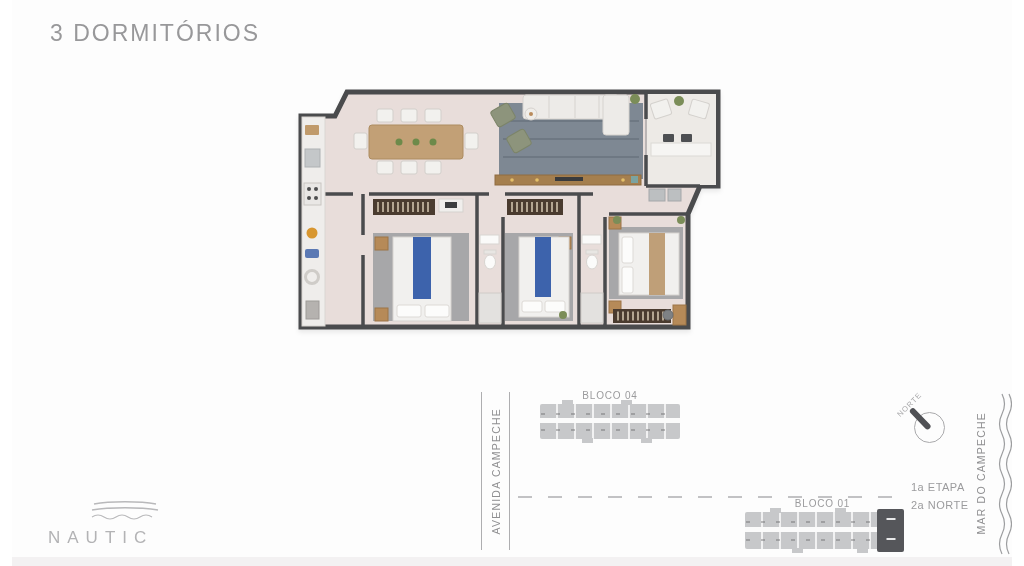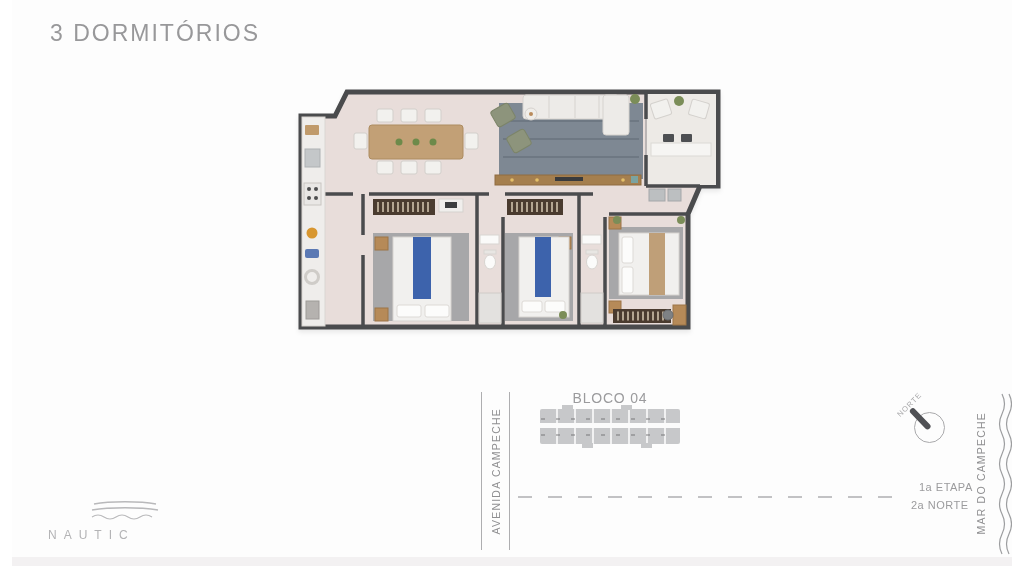--- a/index.html
+++ b/index.html
@@ -30,21 +30,21 @@
     writing-mode:vertical-rl; transform:rotate(180deg);
     font-size:10.5px; color:#8f8f91; letter-spacing:1.2px; white-space:nowrap;
   }
   .sea-label{
     position:absolute; left:958px; top:392px; height:163px; width:22px;
     display:flex; align-items:center; justify-content:center;
   }
   .waves{ position:absolute; left:984px; top:392px; }
   .block{ position:absolute; }
   .block-label{
-    width:100%; text-align:center; font-size:14px; letter-spacing:0.8px;
+    width:100%; text-align:center; font-size:10px; letter-spacing:0.8px;
     color:#9b9b9d; margin-bottom:3px; white-space:nowrap;
   }
   .block-body{
     position:relative; width:100%; border-radius:2px;
     background-color:#c7c8ca;
     background-image:
       repeating-linear-gradient(90deg, rgba(110,110,112,.45) 0 4px, transparent 4px 15px),
       repeating-linear-gradient(90deg, rgba(110,110,112,.45) 0 4px, transparent 4px 15px),
       linear-gradient(#fbfbfb 0 0),
       repeating-linear-gradient(90deg, transparent 0 16px, rgba(255,255,255,.75) 16px 18px);
@@ -62,41 +62,41 @@
   .unit-dark::before,.unit-dark::after{
     content:""; position:absolute; left:50%; transform:translateX(-50%);
     width:9px; height:2px; background:#e8e8e9;
   }
   .unit-dark::before{ top:22%; } .unit-dark::after{ top:68%; }
   .etapa-line{
     position:absolute; left:506px; top:496px; width:386px; height:1.5px;
     background:repeating-linear-gradient(90deg,#c2c2c4 0 14px, transparent 14px 30px);
   }
   .stage{ position:absolute; font-size:11px; color:#9b9b9d; letter-spacing:0.5px; }
-  .stage.s1{ left:899px; top:481px;margin-left:8px; }
+  .stage.s1{ left:899px; top:481px; }
   .stage.s2{ left:899px; top:499px; }
   
   .north{ position:absolute; left:880px; top:388px; width:62px; height:62px; }
   .north .circle{
     position:absolute; left:22px; top:24px; width:31px; height:31px;
     border:1.5px solid #aaaaac; border-radius:50%;
   }
   .north .needle{
     position:absolute; left:21px; top:19px; width:27px; height:6px;
     background:#505155; border-radius:3px;
     transform:rotate(46deg); transform-origin:left top;
   }
   .north .north-label{
     position:absolute; left:2px; top:12px; font-size:7.5px; color:#a9a9ab;
     letter-spacing:1px; transform:rotate(-45deg);
   }
   
   .logo{ position:absolute; left:36px; top:498px; width:130px; }
   .logo .logo-text{
-    display:block; margin-top:2px; font-size:12px; color:#b3b3b5;
+    display:block; margin-top:2px; font-size:17px; color:#b3b3b5;
     letter-spacing:7px; font-weight:400;
   }
   .bottom-band{
     position:absolute; left:0; right:0; bottom:0; height:9px; background:#f3f1f2;
   }
 </style>
 </head>
 <body>
 
 <div class="canvas">
@@ -262,20 +262,30 @@
       </div>
     </div>
 
 
 
     <div class="etapa-line"></div>
     <div class="stage s1">1a ETAPA</div>
     <div class="stage s2">2a NORTE</div>
 
 
+    <div class="block" style="left:733px; top:498px; width:155px;">
+      <div class="block-label">BLOCO 01</div>
+      <div class="block-body" style="height:37px;">
+        <i class="tab t1"></i>
+          <i class="tab t2"></i>
+          <i class="tab b1"></i>
+          <i class="tab b2"></i>
+        <div class="unit-dark"></div>
+      </div>
+    </div>
 
     <div class="north">
       <span class="north-label">NORTE</span>
       <div class="circle"></div>
       <div class="needle"></div>
     </div>
 
     <div class="sea-label">
       <span class="vtext">MAR DO CAMPECHE</span>
     </div>

